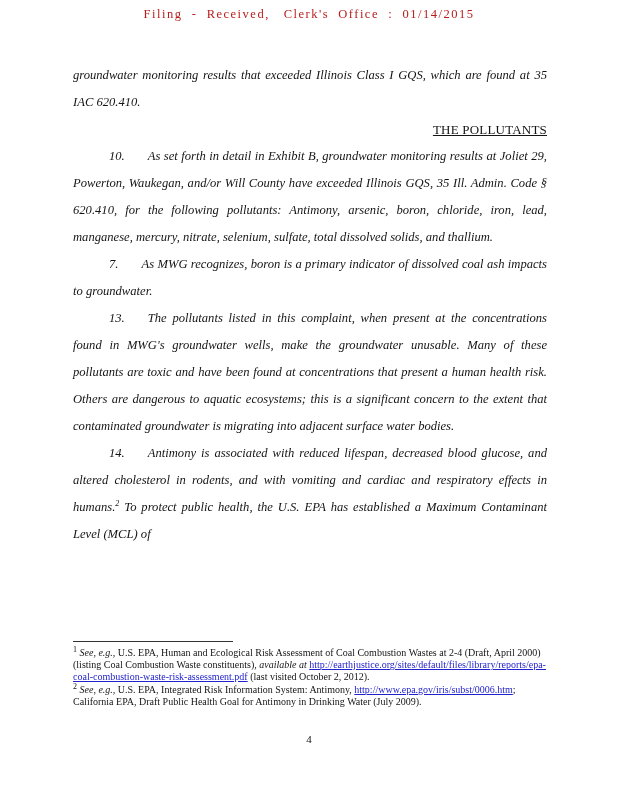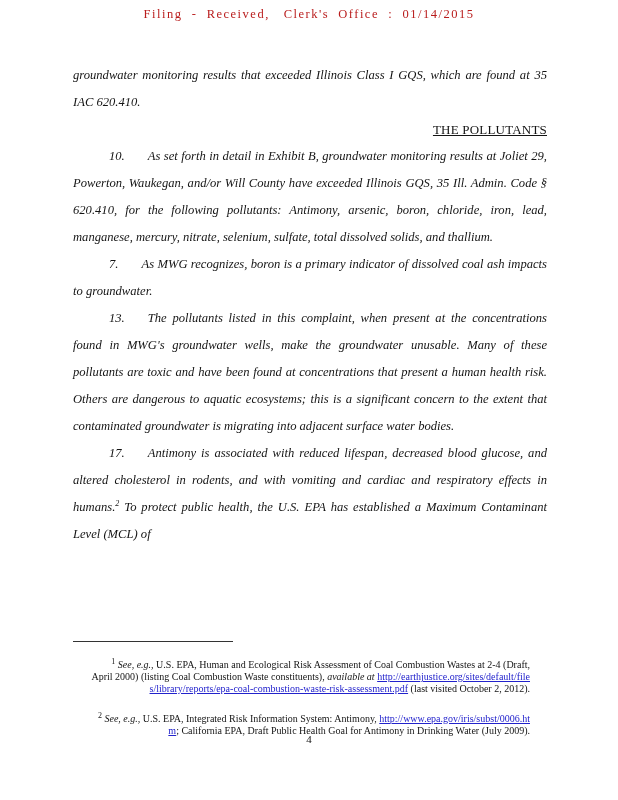--- a/index.html
+++ b/index.html
@@ -64,21 +64,21 @@
     width: 474px;
     font-size: 10px;
     line-height: 12.2px;
     text-align: left;
   }
   .fn-rule {
     width: 160px;
     border-top: 1px solid #333333;
     margin-bottom: 5px;
   }
-  .footnote { margin: 17px; text-align: right; }
+  .footnote { margin: 0; }
   .seg-italic { font-style: italic; }
   .seg-plain { font-style: normal; }
   a.seg-link {
     text-decoration: underline;
     word-break: break-all;
     cursor: pointer;
   }
 
   .page-number {
     position: absolute;
@@ -102,21 +102,21 @@
 
     <h2 class="section-heading">THE POLLUTANTS</h2>
 
     <p class="para"><span class="pnum">10.</span><span class="tabsp"></span><span>As set forth in detail in Exhibit B, groundwater monitoring results at Joliet 29, Powerton, Waukegan, and/or Will County have exceeded Illinois GQS, 35 Ill. Admin. Code § 620.410, for the following pollutants: Antimony, arsenic, boron, chloride, iron, lead, manganese, mercury, nitrate, selenium, sulfate, total dissolved solids, and thallium.</span></p>
 
 
     <p class="para"><span class="pnum">7.</span><span class="tabsp"></span><span>As MWG recognizes, boron is a primary indicator of dissolved coal ash impacts to groundwater.</span></p>
 
     <p class="para"><span class="pnum">13.</span><span class="tabsp"></span><span>The pollutants listed in this complaint, when present at the concentrations found in MWG's groundwater wells, make the groundwater unusable.  Many of these pollutants are toxic and have been found at concentrations that present a human health risk.  Others are dangerous to aquatic ecosystems; this is a significant concern to the extent that contaminated groundwater is migrating into adjacent surface water bodies.</span></p>
 
-    <p class="para"><span class="pnum">17.</span><span class="tabsp"></span><span>Antimony is associated with reduced lifespan, decreased blood glucose, and altered cholesterol in rodents, and with vomiting and cardiac and respiratory effects in humans.</span><sup class="fnref">2</sup><span> To protect public health, the U.S. EPA has established a Maximum Contaminant Level (MCL) of</span></p>
+    <p class="para"><span class="pnum">14.</span><span class="tabsp"></span><span>Antimony is associated with reduced lifespan, decreased blood glucose, and altered cholesterol in rodents, and with vomiting and cardiac and respiratory effects in humans.</span><sup class="fnref">2</sup><span> To protect public health, the U.S. EPA has established a Maximum Contaminant Level (MCL) of</span></p>
 
   </div>
 
   <div class="footnotes">
     <div class="fn-rule"></div>
     <div class="footnote"><sup class="fn-marker">1</sup> <span class="fn-body"><span class="seg-italic">See, e.g., </span><span class="seg-plain">U.S. EPA, Human and Ecological Risk Assessment of Coal Combustion Wastes at 2-4 (Draft, April 2000) (listing Coal Combustion Waste constituents), </span><span class="seg-italic">available at </span><a class="seg-link" href="#" style="color: rgb(34, 34, 204);">http://earthjustice.org/sites/default/files/library/reports/epa-coal-combustion-waste-risk-assessment.pdf</a><span class="seg-plain">  (last visited October 2, 2012).</span></span></div>
     <div class="footnote"><sup class="fn-marker">2</sup> <span class="fn-body"><span class="seg-italic">See, e.g., </span><span class="seg-plain">U.S. EPA, Integrated Risk Information System: Antimony, </span><a class="seg-link" href="#" style="color: rgb(34, 34, 204);">http://www.epa.gov/iris/subst/0006.htm</a><span class="seg-plain">; California EPA, Draft Public Health Goal for Antimony in Drinking Water (July 2009).</span></span></div>
   </div>
 
   <div class="page-number">4</div>

